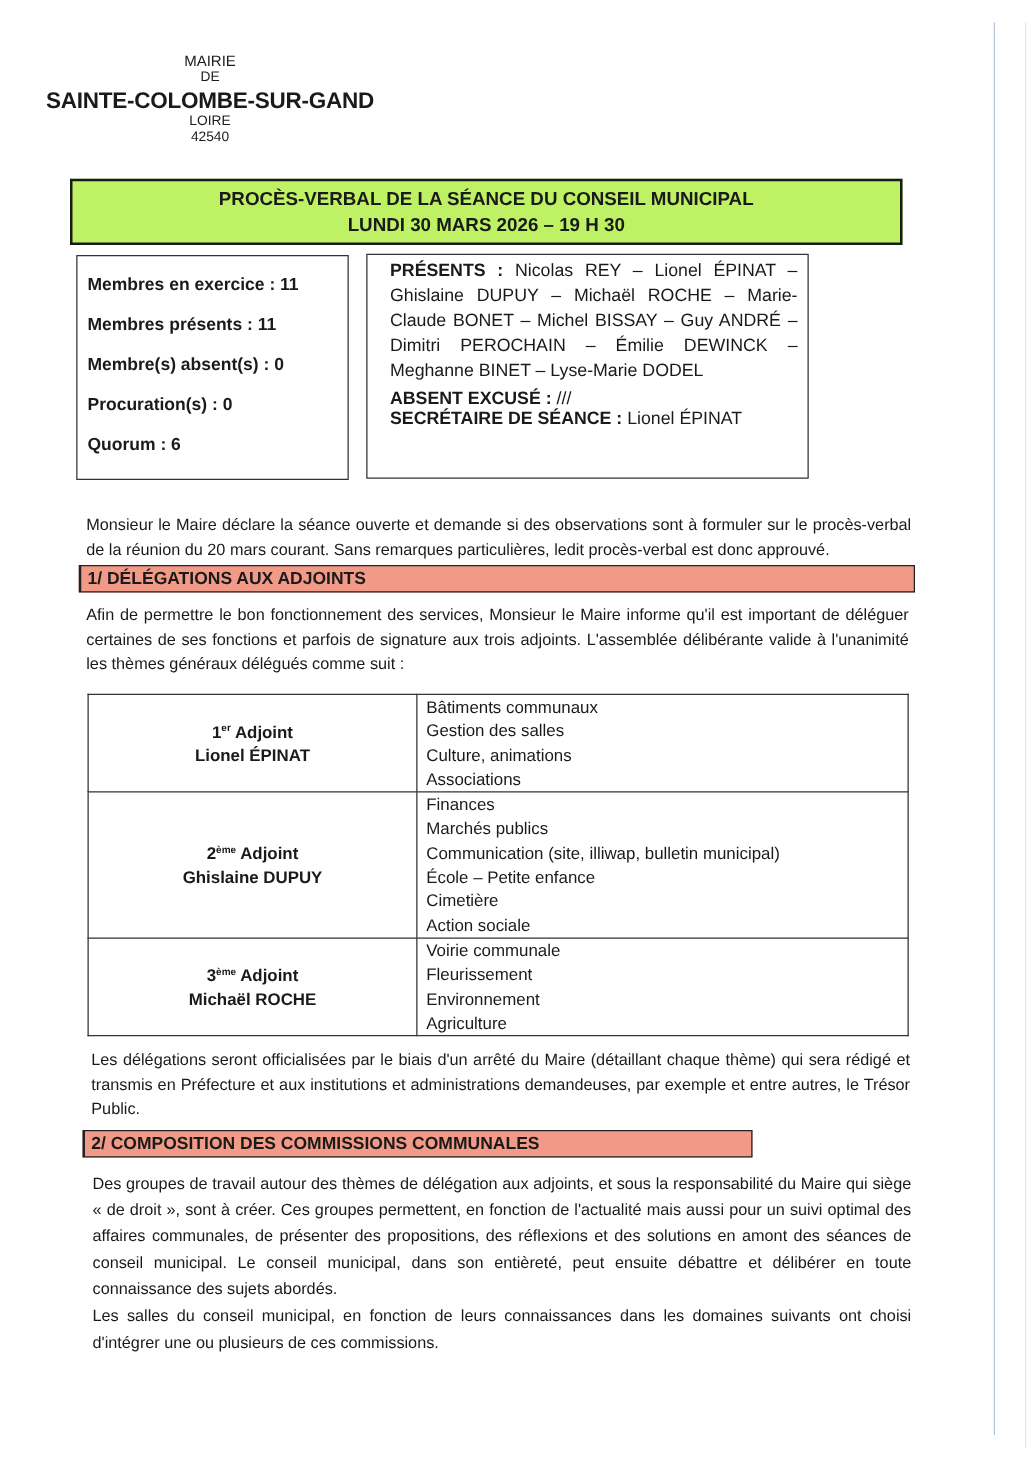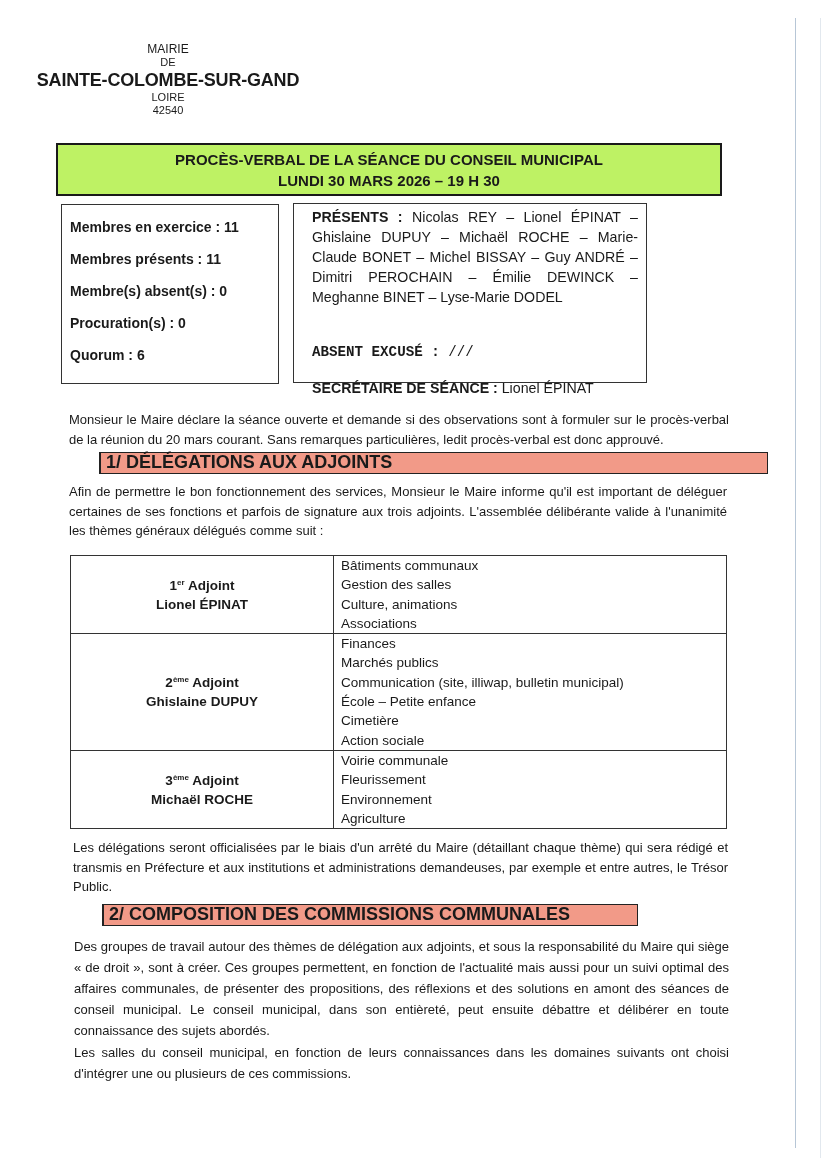--- a/index.html
+++ b/index.html
@@ -31,34 +31,34 @@
   }
   .stats-box .stat { font-weight: bold; font-size: 14px; line-height: 32px; }
 
   .attend-box {
     position: absolute; left: 293px; top: 203px; width: 354px; height: 180px;
     border: 1.5px solid #333; box-sizing: border-box; padding: 3px 8px 0 18px;
     font-size: 14.2px;
   }
   .attend-box .present { line-height: 20px; text-align: justify; }
   .attend-box b { font-weight: bold; }
-  .attend-box .absent { margin-top: 37px; font-family: Liberation Mono, monospace; }
-  .attend-box .secretary { margin-top: 20px; }
+  .attend-box .absent { margin-top: 4px; }
+  .attend-box .secretary { }
 
   .para { position: absolute; font-size: 13px; line-height: 19.5px; text-align: justify; }
   .p-intro { left: 69px; top: 410px; width: 660px; }
   .p-deleg { left: 69px; top: 482px; width: 658px; }
   .p-after { left: 73px; top: 838px; width: 655px; }
   .p-comm1 { left: 74px; top: 936px; width: 655px; line-height: 21px; }
   .p-comm2 { left: 74px; top: 1042px; width: 655px; line-height: 21px; }
 
   .section-bar {
     position: absolute; height: 22px; box-sizing: border-box;
     background: #f29a88; border: 1.5px solid #222; border-left-width: 2px;
-    font-weight: bold; font-size: 18px; line-height: 19px; padding-left: 5px; margin-left: 36px;
+    font-weight: bold; font-size: 14px; line-height: 19px; padding-left: 5px;
   }
   .sec1 { left: 63px; top: 452px; width: 669px; }
   .sec2 { left: 66px; top: 904px; width: 536px; }
 
   .deleg-table {
     position: absolute; left: 70px; top: 555px; width: 657px;
     border-collapse: collapse; font-size: 13.5px;
   }
   .deleg-table td { border: 1px solid #333; vertical-align: top; padding: 0; }
   .deleg-table td.who { width: 262px; text-align: center; vertical-align: middle; font-weight: bold; line-height: 19px; }

